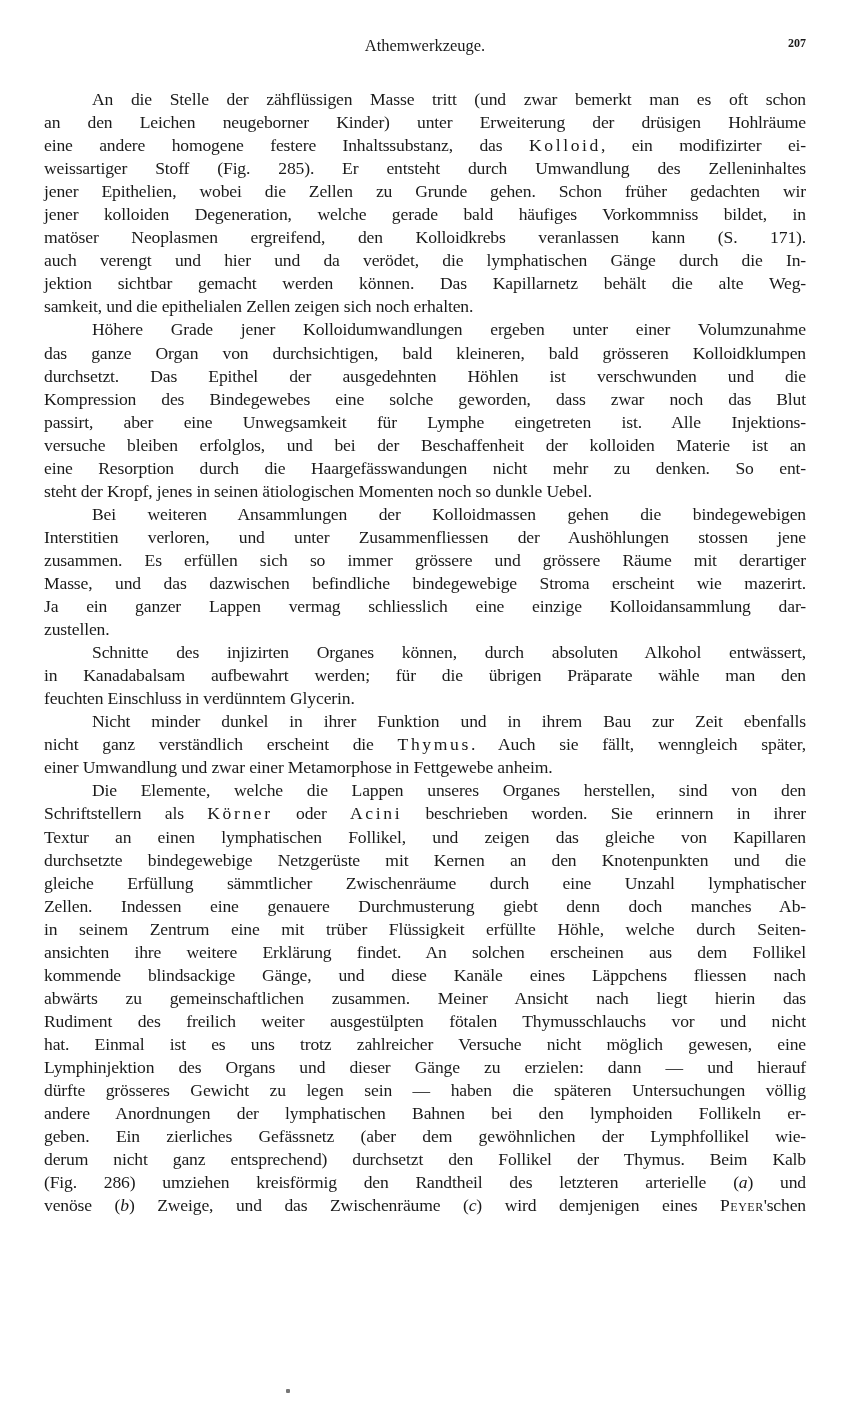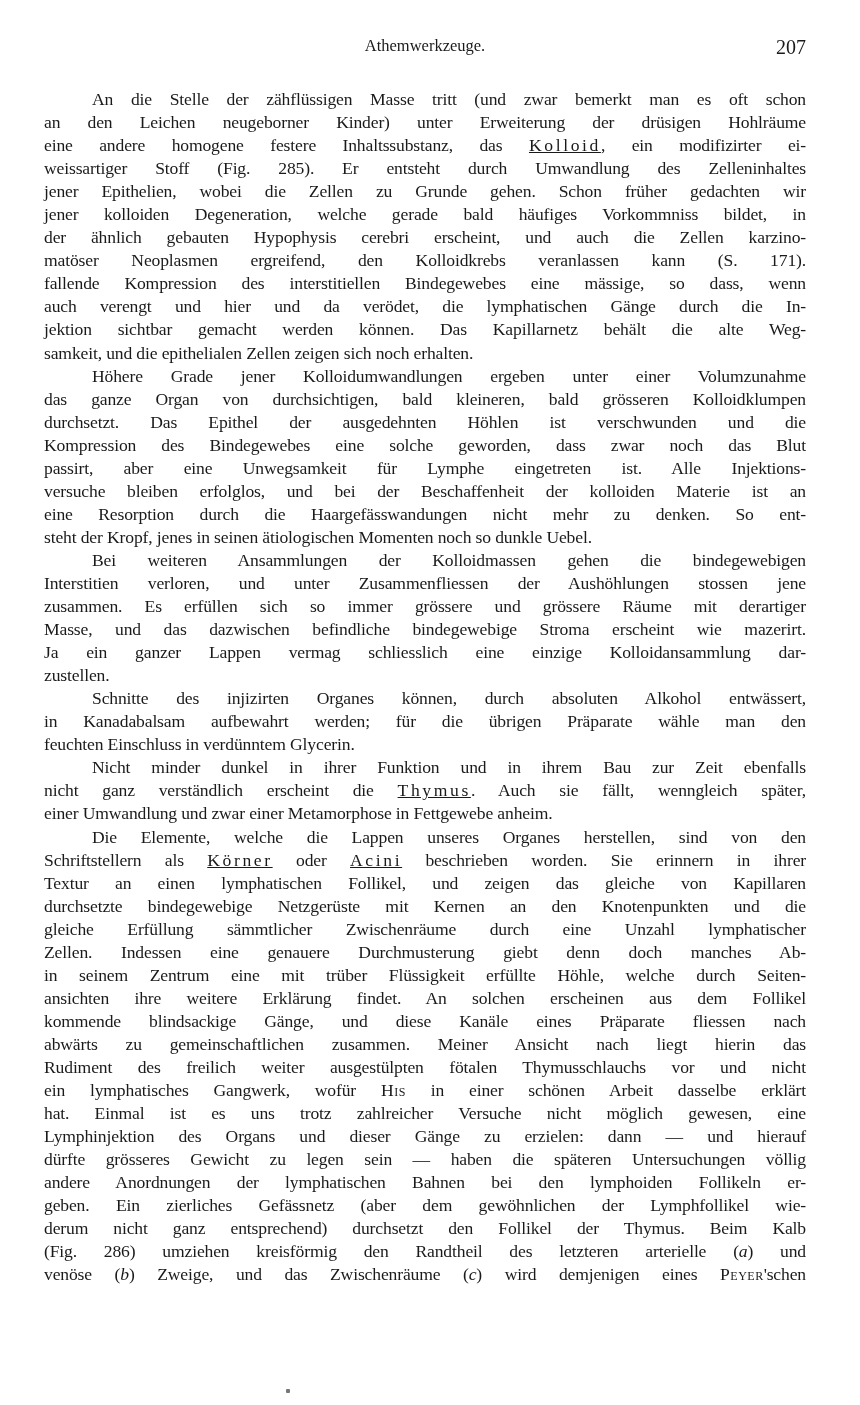--- a/index.html
+++ b/index.html
@@ -7,53 +7,51 @@
       width: 860px; height: 1405px; position: relative; overflow: hidden;
       font-family: "Liberation Serif", "DejaVu Serif", serif;
       color: #1a1a1a;
     }
     .page { position: absolute; left: 0; top: 0; width: 860px; height: 1405px; }
     .running-head {
       position: absolute; top: 36px; left: 44px; width: 762px; height: 24px;
       font-size: 16.5px;
     }
     .running-head .title { position: absolute; left: 0; right: 0; text-align: center; top: 0; }
-    .running-head .pageno { position: absolute; right: 0; top: 0; font-weight: normal; font-size: 20px; }
+    .running-head .pageno { position: absolute; right: 0; top: 0; font-weight: bold; font-size: 12px; }
     .body-text { position: absolute; left: 44px; top: 88px; width: 762px; }
     .line {
       height: 23.05px; line-height: 23.05px; font-size: 17.6px;
       white-space: nowrap; text-align: justify; text-align-last: justify;
       letter-spacing: -0.15px;
     }
     .line.indent { padding-left: 48px; }
     .line.last { text-align-last: left; font-family: Liberation Serif, serif; }
-    .spaced { letter-spacing: 2.6px; text-decoration: underline; }
+    .spaced { letter-spacing: 2.6px; }
     .smallcaps { font-variant: small-caps; letter-spacing: 0.5px; }
     .italic { font-style: italic; }
     .mark { position: absolute; width: 4px; height: 4px; background: #777; border-radius: 1px; }
   </style>
 </head>
 <body>
 
 <div class="page">
   <div class="running-head">
     <span class="title">Athemwerkzeuge.</span>
     <span class="pageno">207</span>
   </div>
 
   <div class="body-text" id="body-text">
       <div class="line indent"><span>An die Stelle der zähflüssigen Masse tritt (und zwar bemerkt man es oft schon</span></div>
       <div class="line"><span>an den Leichen neugeborner Kinder) unter Erweiterung der drüsigen Hohlräume</span></div>
       <div class="line"><span>eine andere homogene festere Inhaltssubstanz, das </span><span class="spaced">Kolloid</span><span>, ein modifizirter ei-</span></div>
       <div class="line"><span>weissartiger Stoff (Fig. 285).  Er entsteht durch Umwandlung des Zelleninhaltes</span></div>
       <div class="line"><span>jener Epithelien, wobei die Zellen zu Grunde gehen.  Schon früher gedachten wir</span></div>
       <div class="line"><span>jener kolloiden Degeneration, welche gerade bald häufiges Vorkommniss bildet, in</span></div>
-      <div class="line"><span>der ähnlich gebauten Hypophysis cerebri erscheint, und auch die Zellen karzino-</span></div>
       <div class="line"><span>matöser Neoplasmen ergreifend, den Kolloidkrebs veranlassen kann (S. 171).</span></div>
-      <div class="line"><span>fallende Kompression des interstitiellen Bindegewebes eine mässige, so dass, wenn</span></div>
       <div class="line"><span>auch verengt und hier und da verödet, die lymphatischen Gänge durch die In-</span></div>
       <div class="line"><span>jektion sichtbar gemacht werden können.  Das Kapillarnetz behält die alte Weg-</span></div>
       <div class="line last"><span>samkeit, und die epithelialen Zellen zeigen sich noch erhalten.</span></div>
       <div class="line indent"><span>Höhere Grade jener Kolloidumwandlungen ergeben unter einer Volumzunahme</span></div>
       <div class="line"><span>das ganze Organ von durchsichtigen, bald kleineren, bald grösseren Kolloidklumpen</span></div>
       <div class="line"><span>durchsetzt.  Das Epithel der ausgedehnten Höhlen ist verschwunden und die</span></div>
       <div class="line"><span>Kompression des Bindegewebes eine solche geworden, dass zwar noch das Blut</span></div>
       <div class="line"><span>passirt, aber eine Unwegsamkeit für Lymphe eingetreten ist.  Alle Injektions-</span></div>
       <div class="line"><span>versuche bleiben erfolglos, und bei der Beschaffenheit der kolloiden Materie ist an</span></div>
       <div class="line"><span>eine Resorption durch die Haargefässwandungen nicht mehr zu denken.  So ent-</span></div>
@@ -71,24 +69,23 @@
       <div class="line"><span>nicht ganz verständlich erscheint die </span><span class="spaced">Thymus</span><span>.  Auch sie fällt, wenngleich später,</span></div>
       <div class="line last"><span>einer Umwandlung und zwar einer Metamorphose in Fettgewebe anheim.</span></div>
       <div class="line indent"><span>Die Elemente, welche die Lappen unseres Organes herstellen, sind von den</span></div>
       <div class="line"><span>Schriftstellern als </span><span class="spaced">Körner</span><span> oder </span><span class="spaced">Acini</span><span> beschrieben worden.  Sie erinnern in ihrer</span></div>
       <div class="line"><span>Textur an einen lymphatischen Follikel, und zeigen das gleiche von Kapillaren</span></div>
       <div class="line"><span>durchsetzte bindegewebige Netzgerüste mit Kernen an den Knotenpunkten und die</span></div>
       <div class="line"><span>gleiche Erfüllung sämmtlicher Zwischenräume durch eine Unzahl lymphatischer</span></div>
       <div class="line"><span>Zellen.  Indessen eine genauere Durchmusterung giebt denn doch manches Ab-</span></div>
       <div class="line"><span>in seinem Zentrum eine mit trüber Flüssigkeit erfüllte Höhle, welche durch Seiten-</span></div>
       <div class="line"><span>ansichten ihre weitere Erklärung findet.  An solchen erscheinen aus dem Follikel</span></div>
-      <div class="line"><span>kommende blindsackige Gänge, und diese Kanäle eines Präparate fliessen nach</span></div>
+      <div class="line"><span>kommende blindsackige Gänge, und diese Kanäle eines Läppchens fliessen nach</span></div>
       <div class="line"><span>abwärts zu gemeinschaftlichen zusammen.  Meiner Ansicht nach liegt hierin das</span></div>
       <div class="line"><span>Rudiment des freilich weiter ausgestülpten fötalen Thymusschlauchs vor und nicht</span></div>
-      <div class="line"><span>ein lymphatisches Gangwerk, wofür </span><span class="smallcaps">His</span><span> in einer schönen Arbeit dasselbe erklärt</span></div>
       <div class="line"><span>hat.  Einmal ist es uns trotz zahlreicher Versuche nicht möglich gewesen, eine</span></div>
       <div class="line"><span>Lymphinjektion des Organs und dieser Gänge zu erzielen: dann — und hierauf</span></div>
       <div class="line"><span>dürfte grösseres Gewicht zu legen sein — haben die späteren Untersuchungen völlig</span></div>
       <div class="line"><span>andere Anordnungen der lymphatischen Bahnen bei den lymphoiden Follikeln er-</span></div>
       <div class="line"><span>geben.  Ein zierliches Gefässnetz (aber dem gewöhnlichen der Lymphfollikel wie-</span></div>
       <div class="line"><span>derum nicht ganz entsprechend) durchsetzt den Follikel der Thymus.  Beim Kalb</span></div>
       <div class="line"><span>(Fig. 286) umziehen kreisförmig den Randtheil des letzteren arterielle (</span><span class="italic">a</span><span>) und</span></div>
       <div class="line"><span>venöse (</span><span class="italic">b</span><span>) Zweige, und das Zwischenräume (</span><span class="italic">c</span><span>) wird demjenigen eines </span><span class="smallcaps">Peyer</span><span>'schen</span></div>
     </div>
 

